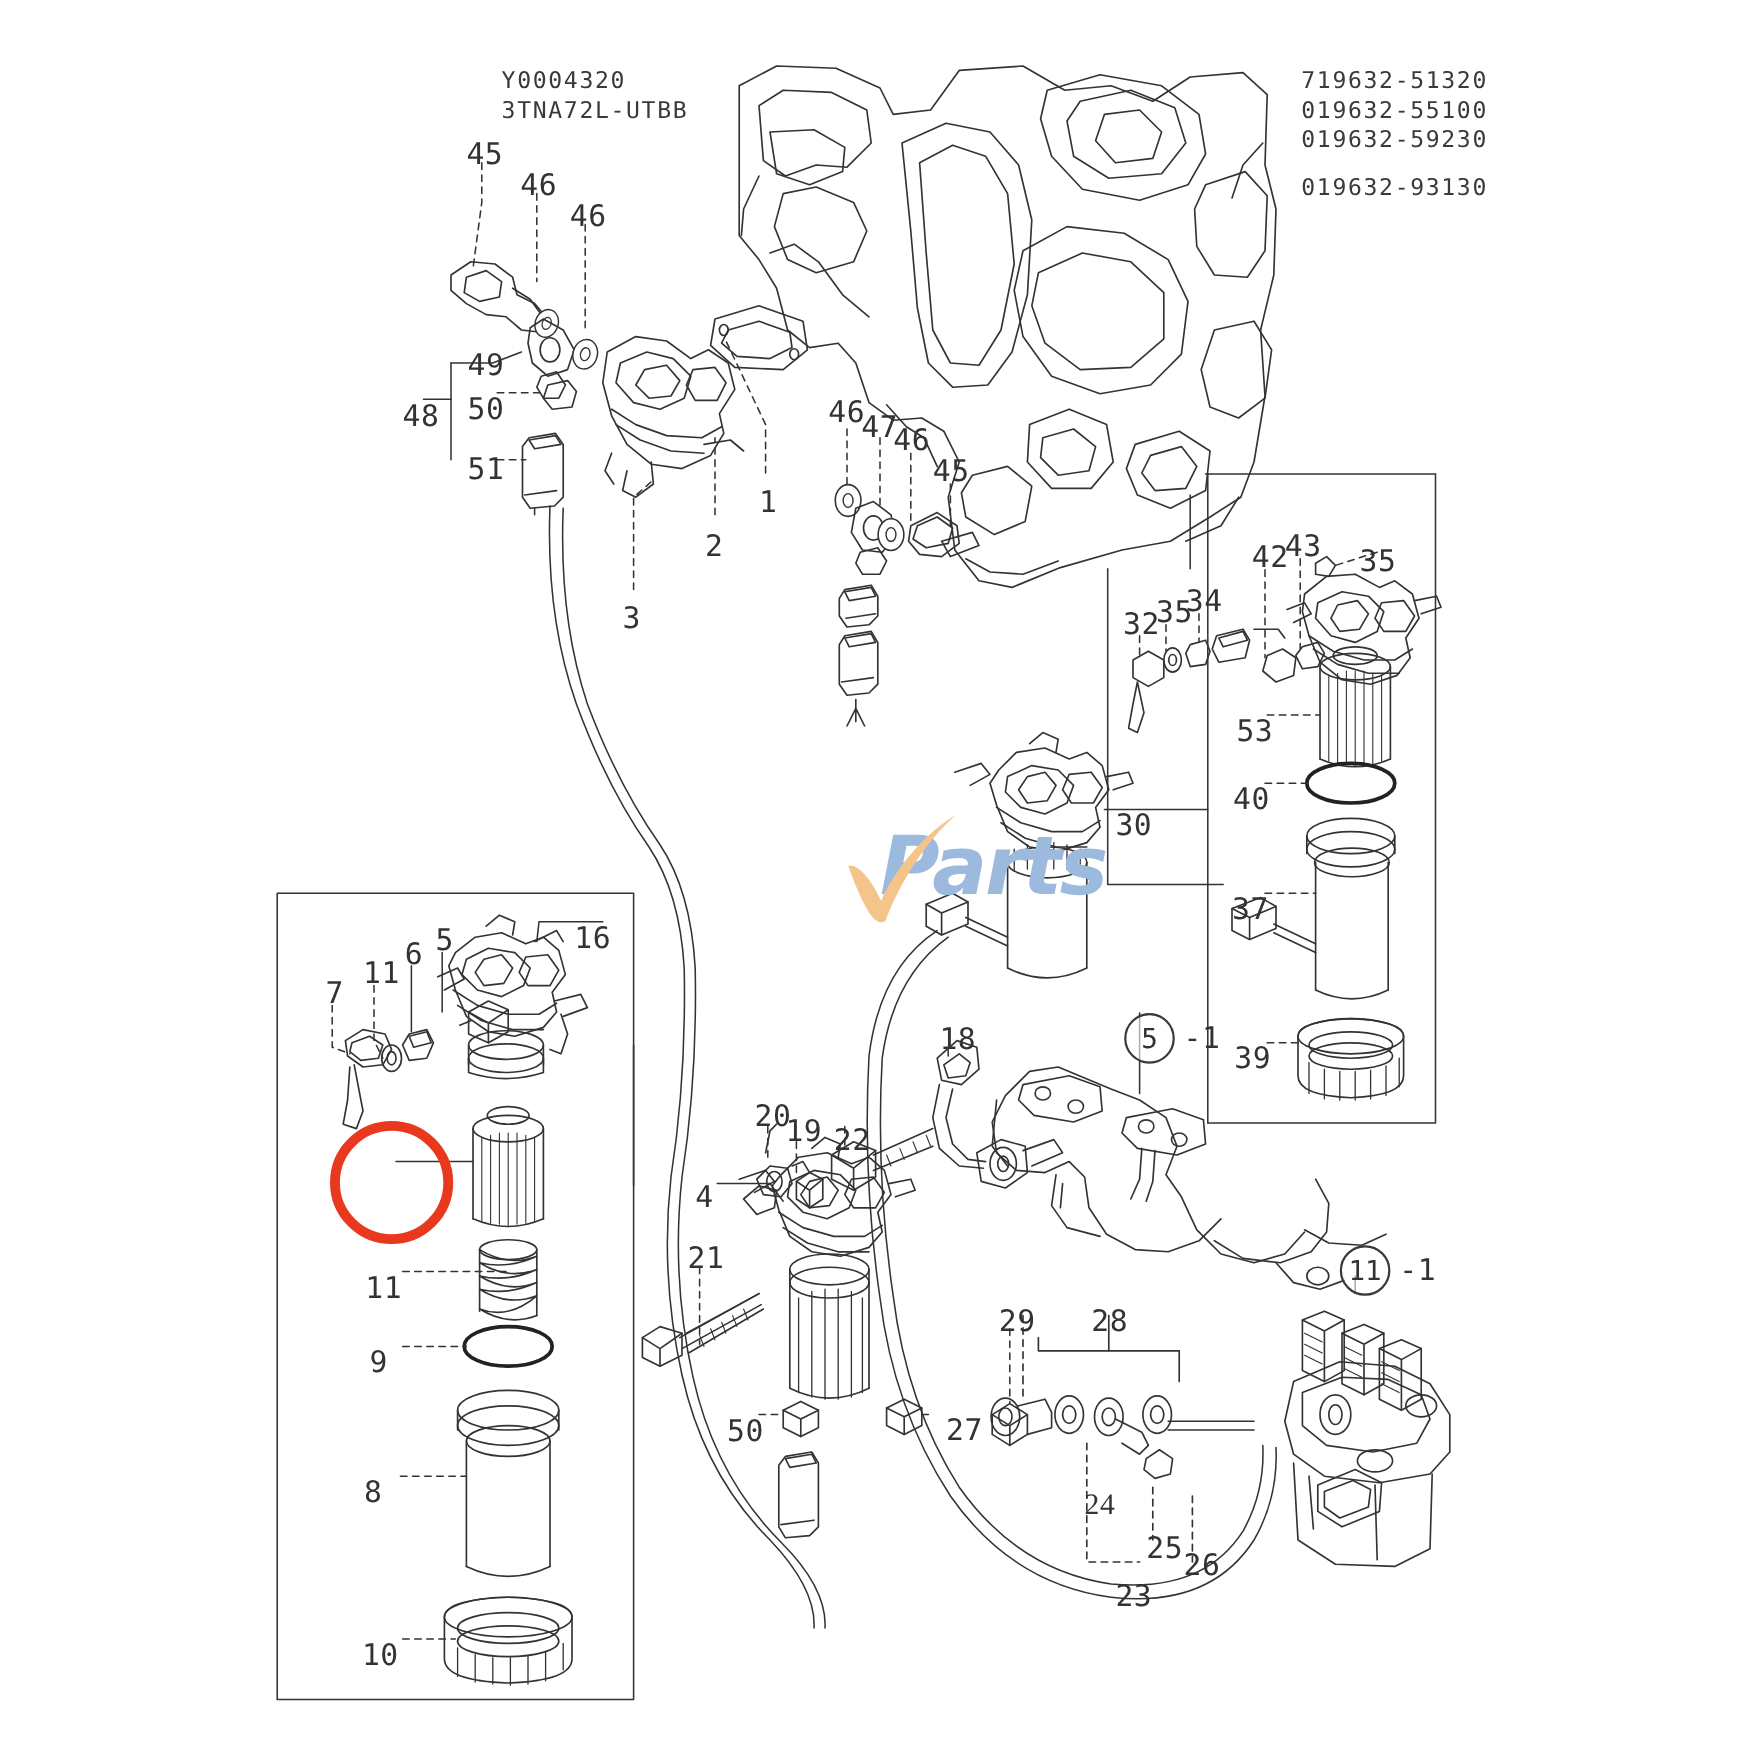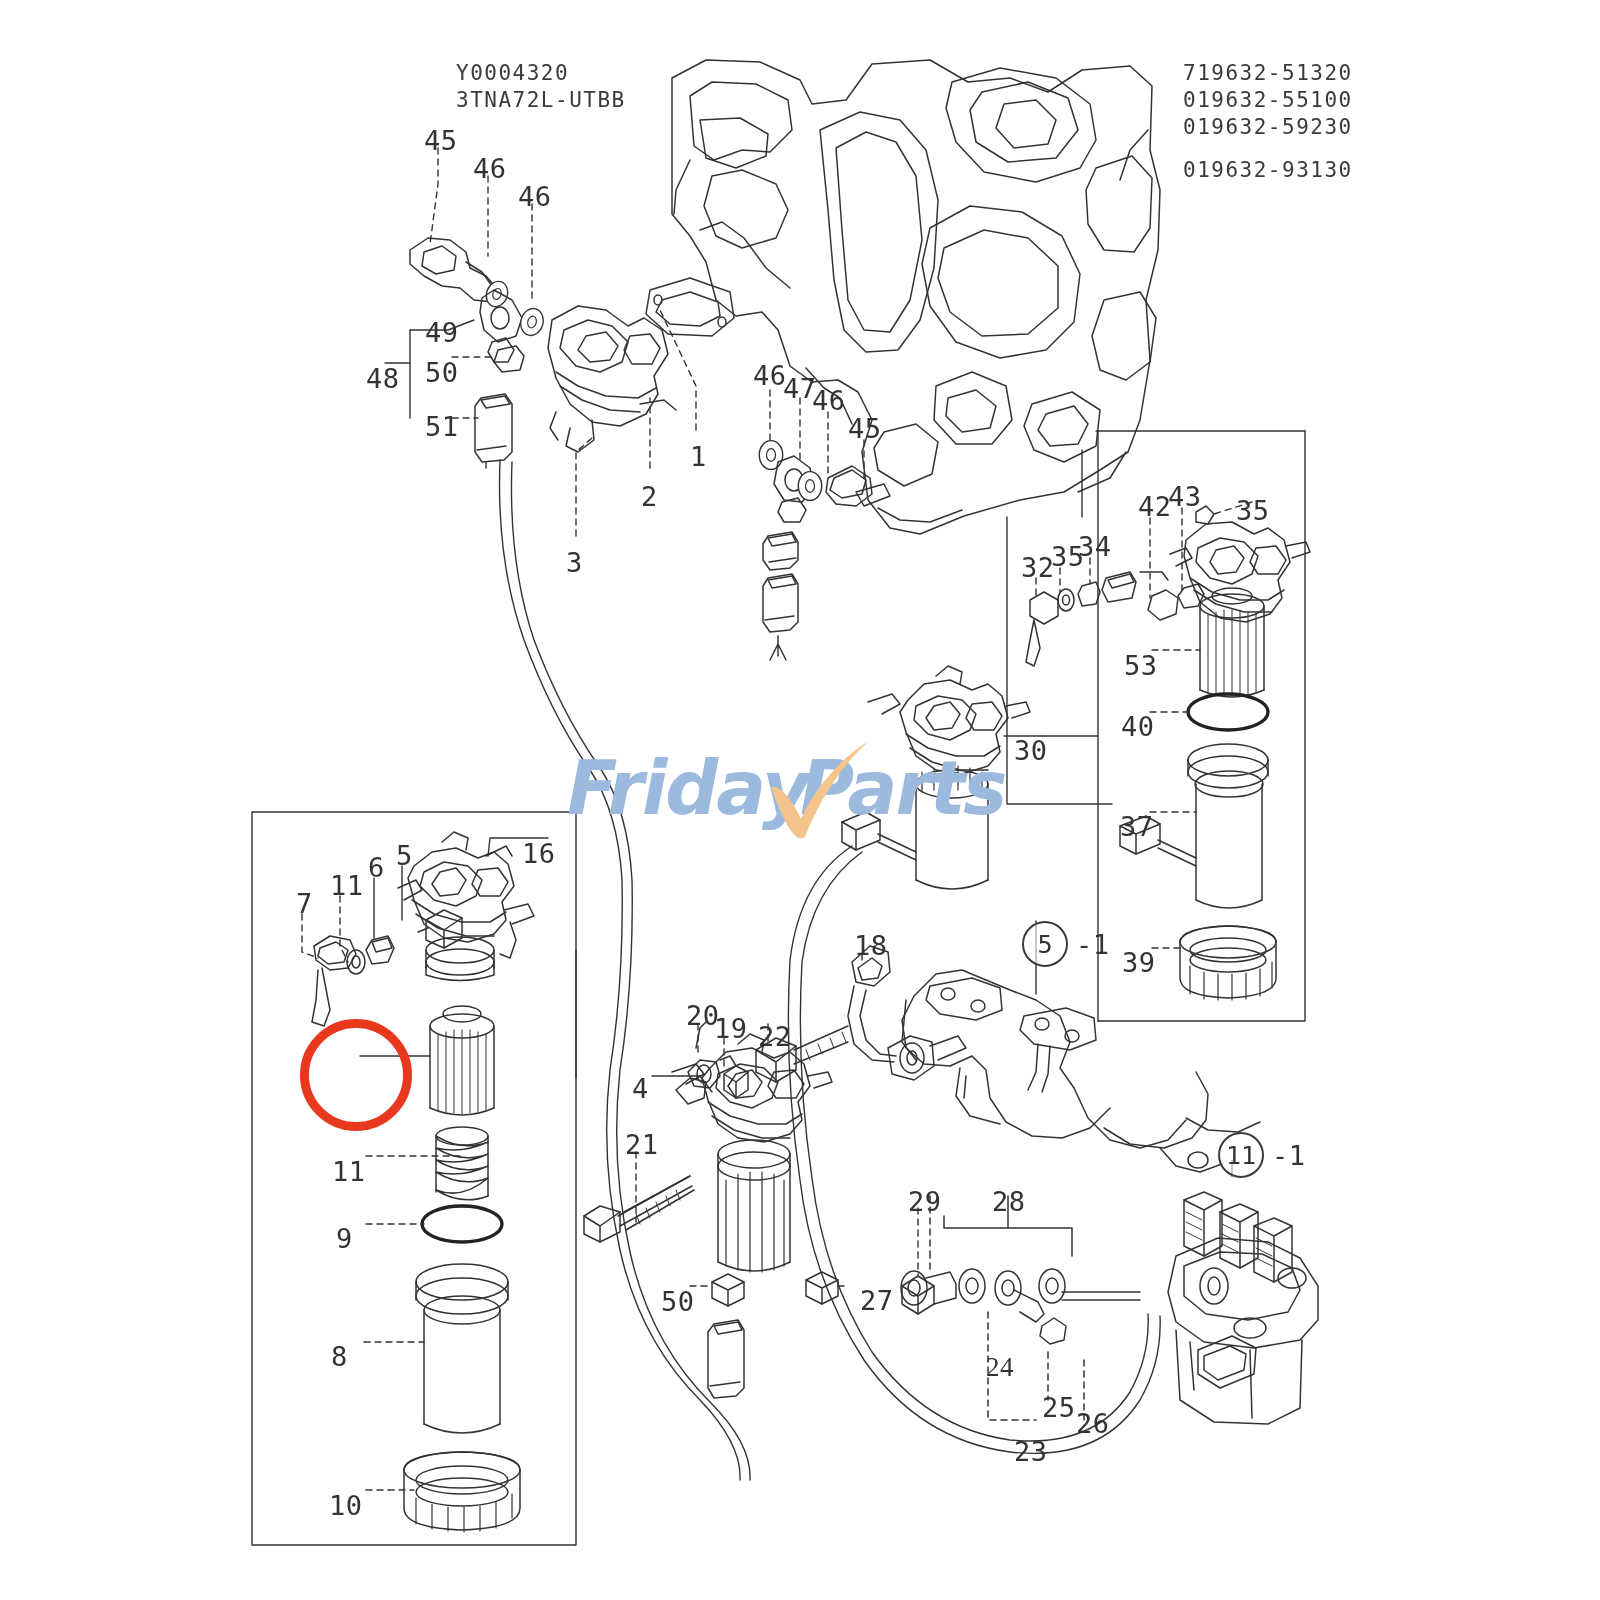--- a/index.html
+++ b/index.html
@@ -620,20 +620,19 @@
         <div class="lbl callout" style="position: relative; margin-left: 8px;">-1</div>
       </div>
       <div style="position: absolute; left: 1218px; top: 1132px; display: flex; align-items: center;">
         <div class="circ-num" style="position: relative;">11</div>
         <div class="lbl callout" style="position: relative; margin-left: 8px;">-1</div>
       </div>
     </div>
 
   <div class="hl-circle" id="hl-ring" style="left:300px;top:1019px;width:112px;height:112px;border:9px solid #e8381d;"></div>
 
-  <div class="wm wm-blue" style="left: 567px; top: 745px; color: rgb(156, 185, 222);">Friday</div>
   <div class="wm wm-blue" style="left: 800px; top: 745px; color: rgb(156, 185, 222);">Parts</div>
   <svg class="wm-check" style="left:757px;top:735px;width:130px;height:120px;" viewBox="0 0 130 120">
     <path d="M14,52 C22,50 34,62 44,84 C56,56 84,22 112,6
              C84,30 60,70 48,102 C40,108 30,96 14,52 Z" fill="#f5c48a"></path>
   </svg>
 
 </div>
 
 </body></html>

